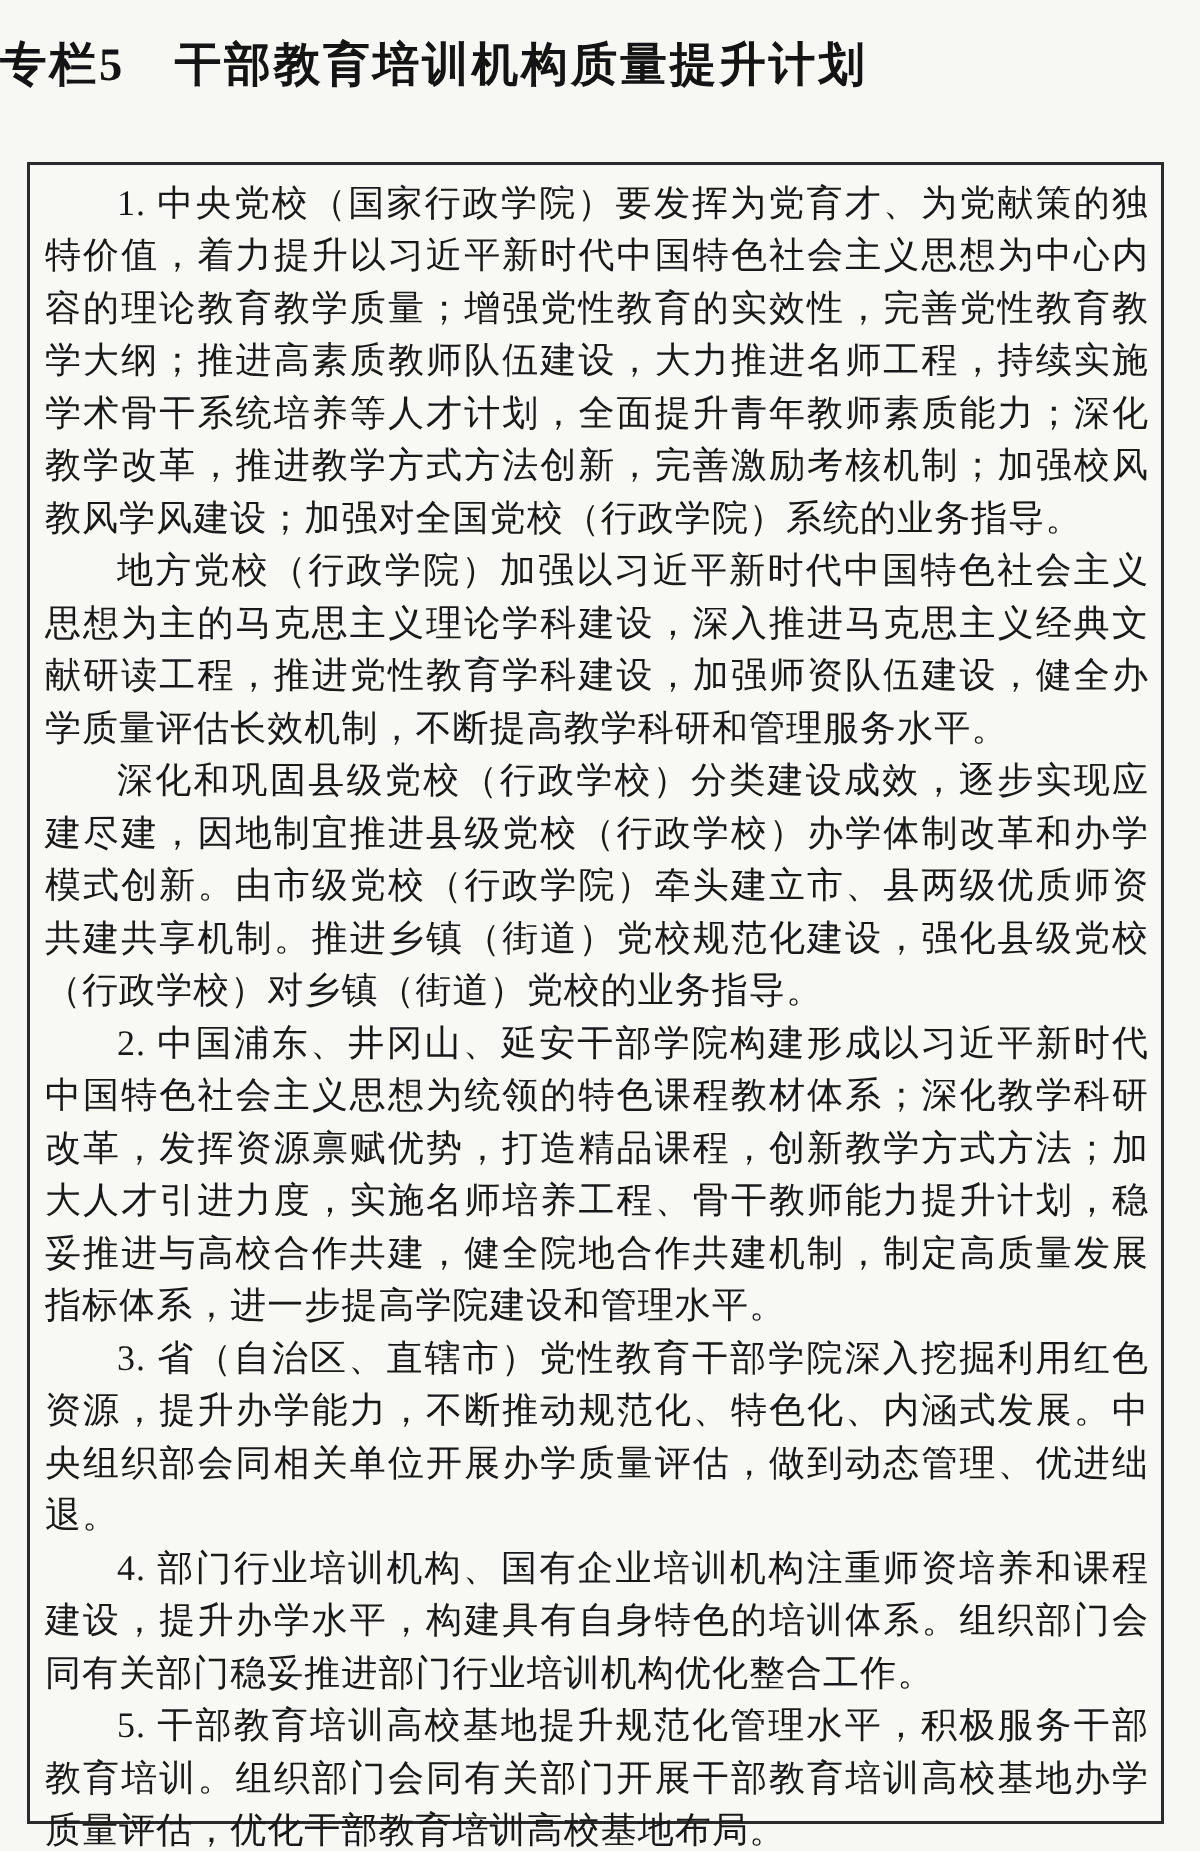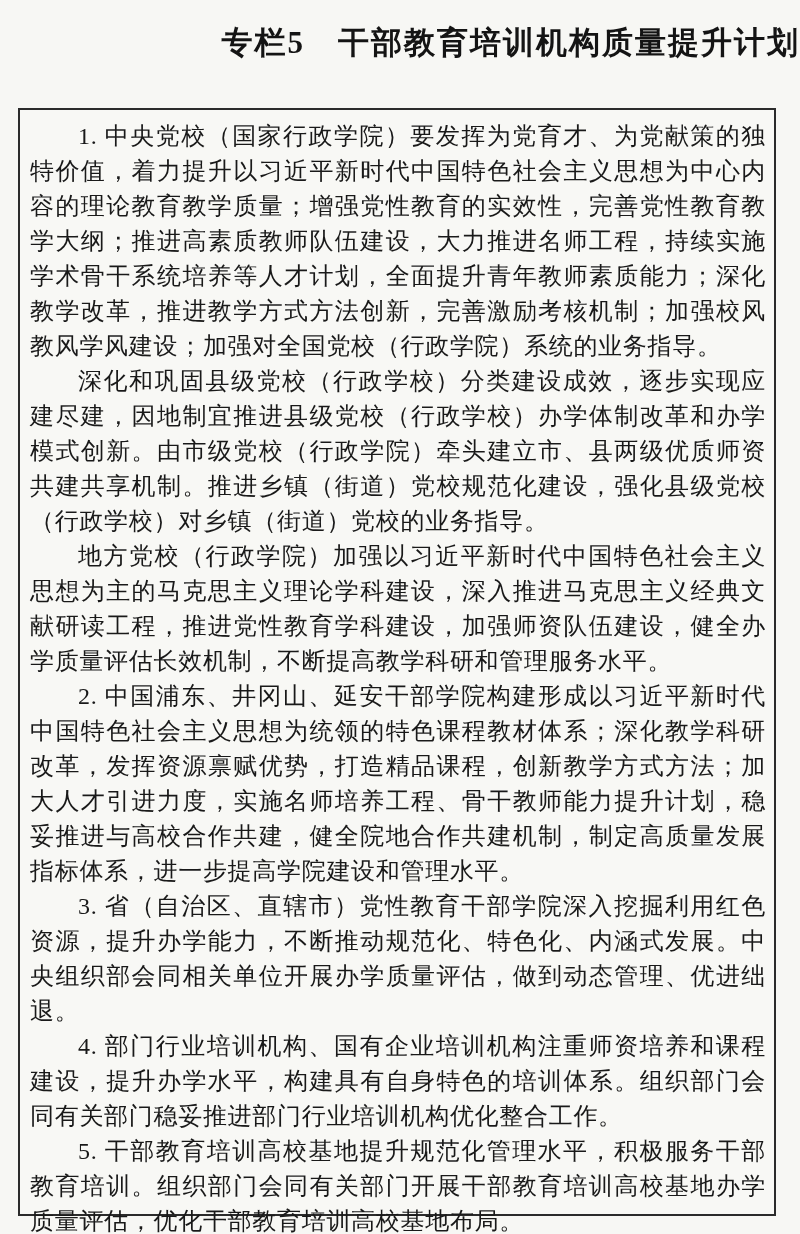--- a/index.html
+++ b/index.html
@@ -18,21 +18,21 @@
   .page {
     width: 800px;
     height: 1234px;
     position: relative;
   }
   .doc-title {
     position: absolute;
     top: 22px;
     left: 0;
     width: 100%;
-    text-align: right;
+    text-align: left;
     font-size: 31px;
     font-weight: bold;
     letter-spacing: 2px;
     color: #141414;
   }
   .content-box {
     position: absolute;
     left: 18px;
     top: 108px;
     width: 758px;
@@ -54,21 +54,21 @@
 </style>
 </head>
 <body>
 
 <div class="page">
 
   <div class="doc-title">专栏5　干部教育培训机构质量提升计划</div>
 
   <div class="content-box">
     <p>1. 中央党校（国家行政学院）要发挥为党育才、为党献策的独特价值，着力提升以习近平新时代中国特色社会主义思想为中心内容的理论教育教学质量；增强党性教育的实效性，完善党性教育教学大纲；推进高素质教师队伍建设，大力推进名师工程，持续实施学术骨干系统培养等人才计划，全面提升青年教师素质能力；深化教学改革，推进教学方式方法创新，完善激励考核机制；加强校风教风学风建设；加强对全国党校（行政学院）系统的业务指导。</p>
+    <p>地方党校（行政学院）加强以习近平新时代中国特色社会主义思想为主的马克思主义理论学科建设，深入推进马克思主义经典文献研读工程，推进党性教育学科建设，加强师资队伍建设，健全办学质量评估长效机制，不断提高教学科研和管理服务水平。</p>
     <p>深化和巩固县级党校（行政学校）分类建设成效，逐步实现应建尽建，因地制宜推进县级党校（行政学校）办学体制改革和办学模式创新。由市级党校（行政学院）牵头建立市、县两级优质师资共建共享机制。推进乡镇（街道）党校规范化建设，强化县级党校（行政学校）对乡镇（街道）党校的业务指导。</p>
-    <p>地方党校（行政学院）加强以习近平新时代中国特色社会主义思想为主的马克思主义理论学科建设，深入推进马克思主义经典文献研读工程，推进党性教育学科建设，加强师资队伍建设，健全办学质量评估长效机制，不断提高教学科研和管理服务水平。</p>
     <p>2. 中国浦东、井冈山、延安干部学院构建形成以习近平新时代中国特色社会主义思想为统领的特色课程教材体系；深化教学科研改革，发挥资源禀赋优势，打造精品课程，创新教学方式方法；加大人才引进力度，实施名师培养工程、骨干教师能力提升计划，稳妥推进与高校合作共建，健全院地合作共建机制，制定高质量发展指标体系，进一步提高学院建设和管理水平。</p>
     <p>3. 省（自治区、直辖市）党性教育干部学院深入挖掘利用红色资源，提升办学能力，不断推动规范化、特色化、内涵式发展。中央组织部会同相关单位开展办学质量评估，做到动态管理、优进绌退。</p>
     <p>4. 部门行业培训机构、国有企业培训机构注重师资培养和课程建设，提升办学水平，构建具有自身特色的培训体系。组织部门会同有关部门稳妥推进部门行业培训机构优化整合工作。</p>
     <p>5. 干部教育培训高校基地提升规范化管理水平，积极服务干部教育培训。组织部门会同有关部门开展干部教育培训高校基地办学质量评估，优化干部教育培训高校基地布局。</p>
   </div>
 
 </div>
 
 </body></html>

